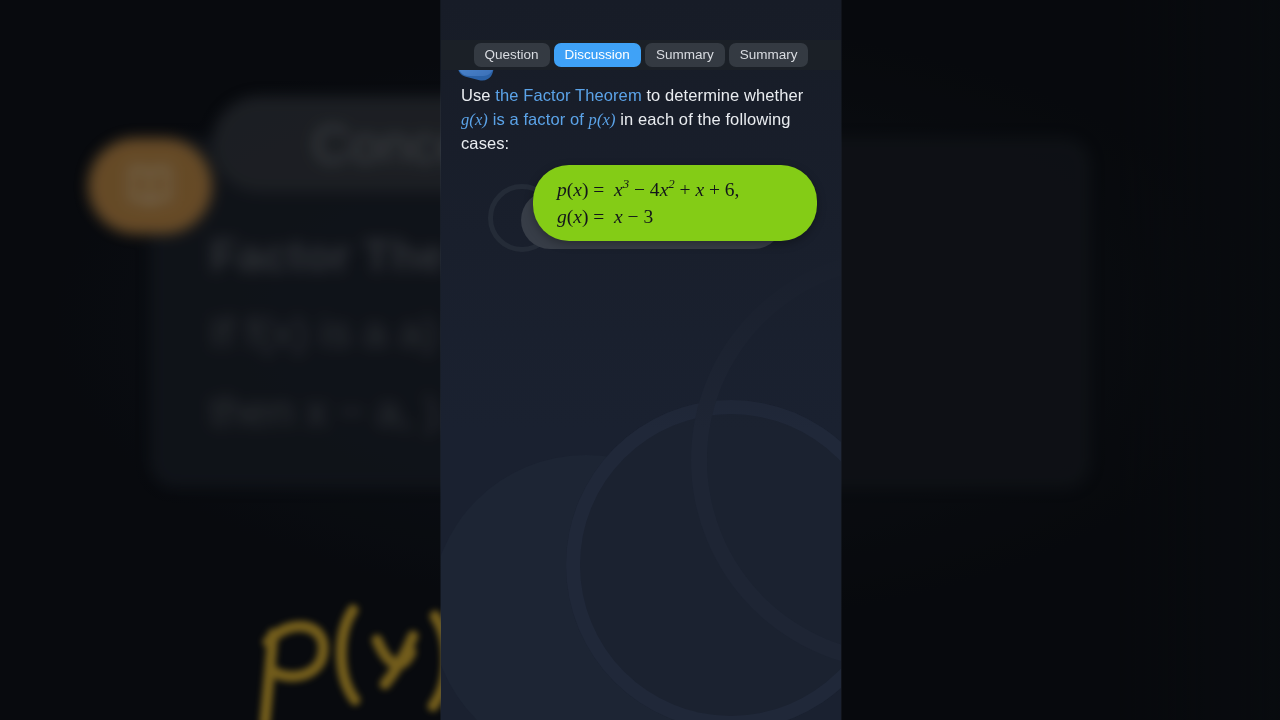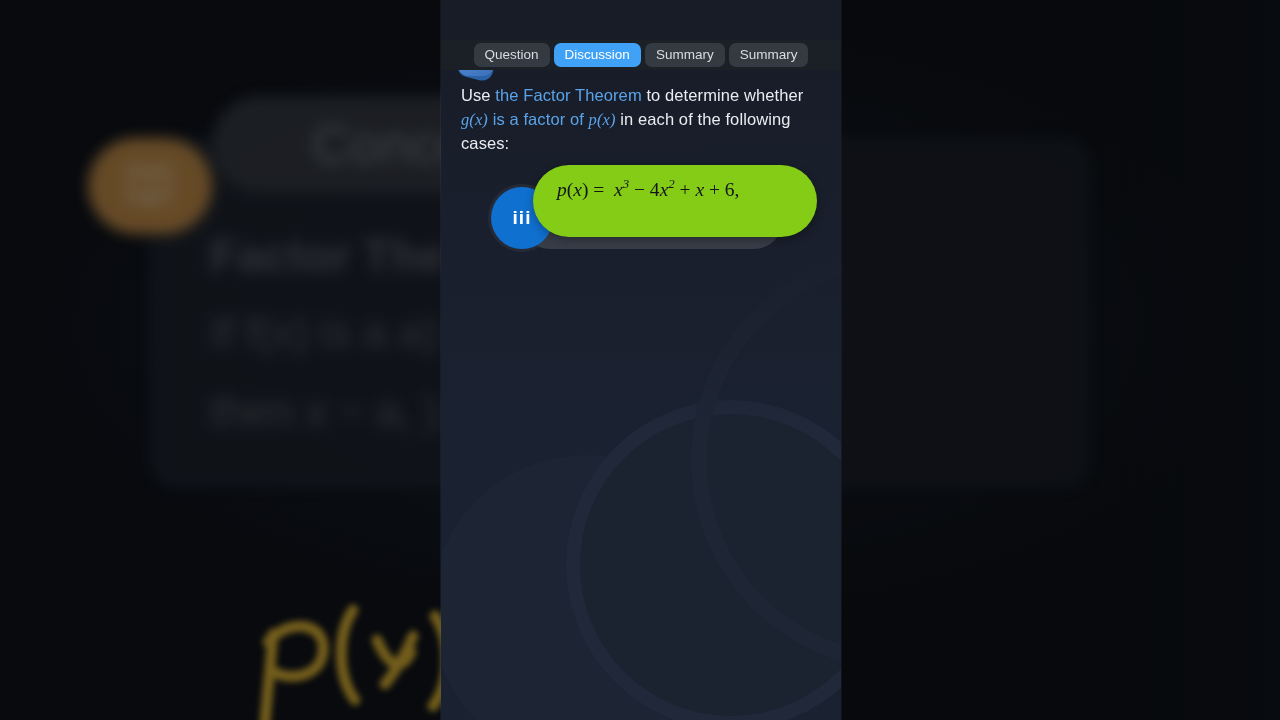--- a/index.html
+++ b/index.html
@@ -256,22 +256,24 @@
         </div>
       </div>
       <div class="qtext">
         <span>Use </span><span class="hl">the Factor Theorem</span><span> to determine whether </span><span class="mi">g(x)</span><span class="hl"> is a factor of </span><span class="mi">p(x)</span><span> in each of the following cases:</span>
       </div>
     </div>
 
     <div class="frow">
       <div class="f-shadow-ring"></div>
       <div class="f-darkcard"></div>
-      <div class="f-badge">iii</div>
       <div class="f-card">
         <div class="f-line">
           <i>p</i>(<i>x</i>) =&nbsp; <i>x</i><sup>3</sup> − 4<i>x</i><sup>2</sup> + <i>x</i> + 6,
         </div>
+        <div class="f-line">
+          <i>g</i>(<i>x</i>) =&nbsp; <i>x</i> − 3
+        </div>
       </div>
     </div>
 
   </div>
 </div>
 
 </body></html>

